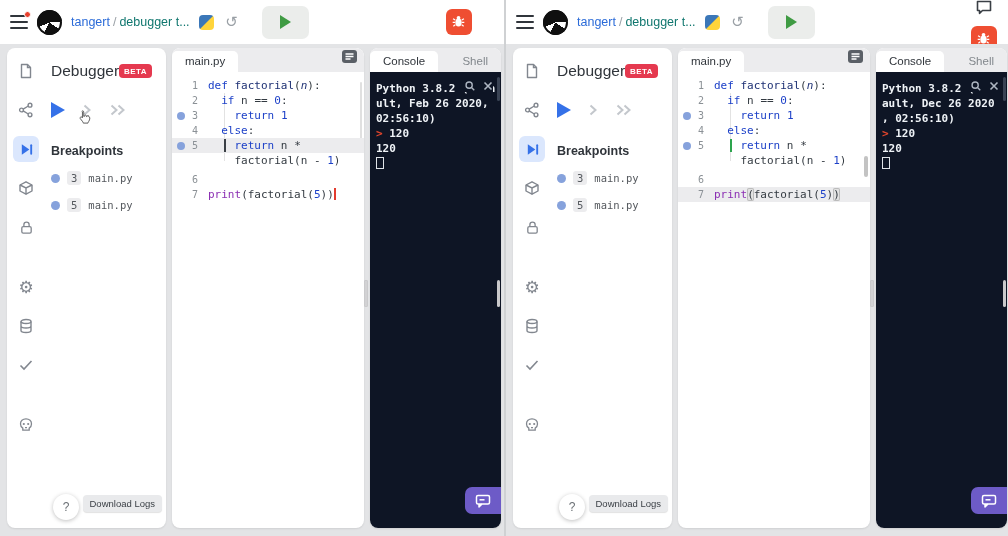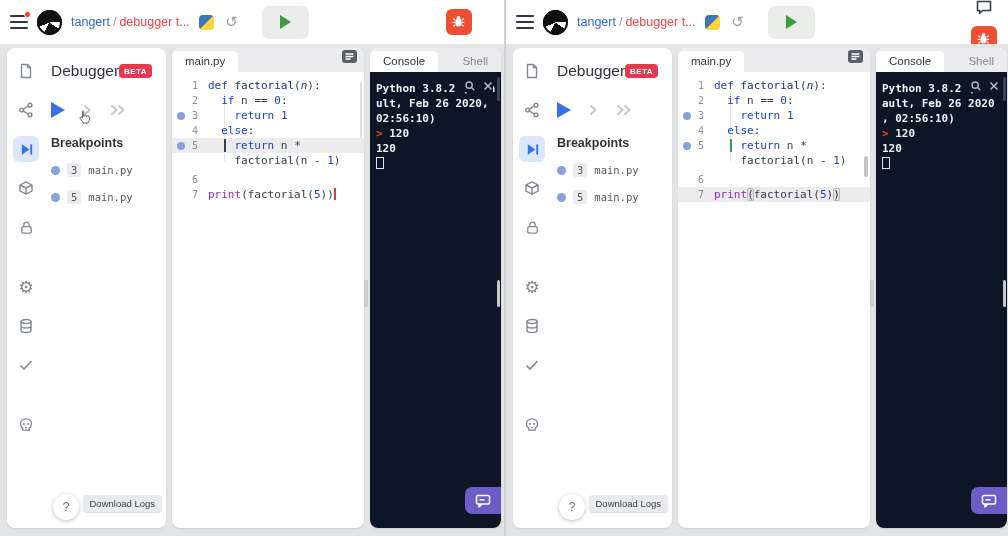--- a/index.html
+++ b/index.html
@@ -13,21 +13,21 @@
   .navbar { height:44px; background:#fff; display:flex; align-items:center; padding:0 10px; gap:9px; }
   .menu-btn { position:relative; width:18px; height:14px; display:flex; flex-direction:column; justify-content:space-between; cursor:pointer; flex:none; }
   .menu-btn i { display:block; height:2.2px; background:#30353b; border-radius:2px; }
   .menu-badge { position:absolute; right:-3px; top:-4px; width:7px; height:7px; border-radius:50%; background:#e8402d; border:1.5px solid #fff; }
   .replit-logo { width:25px; height:25px; border-radius:50%; flex:none;
     background:conic-gradient(from 20deg,#101010 0 18%,#fff 18% 29%,#101010 29% 52%,#fff 52% 63%,#101010 63% 100%);
     box-shadow: inset 0 0 0 2px #101010; }
   .crumb { font-size:12.5px; white-space:nowrap; }
   .crumb .user { color:#2b6bd8; font-weight:500;text-align:right; }
   .crumb .sep { color:#9aa0a6; margin:0 3px; }
-  .crumb .proj { color:#ef4444; }
+  .crumb .proj { color:#0f766e; }
   .py-icon { width:15px; height:15px; border-radius:4px; flex:none;
     background:linear-gradient(135deg,#3b77b8 0 49%,#ffd43b 51% 100%); }
   .hist-icon { width:18px; height:18px; color:#9aa0a6; font-size:15px; line-height:18px; text-align:center; flex:none;}
   .run-btn { width:47px; height:33px; background:#ebedeb; border-radius:7px; display:flex; align-items:center; justify-content:center; margin-left:12px; cursor:pointer; flex:none;}
   .run-tri { width:0; height:0; border-left:11px solid #3f9b43; border-top:7px solid transparent; border-bottom:7px solid transparent; }
   .nav-right { margin-left:auto; display:flex; align-items:center; gap:10px;flex-direction:column; }
   .avatar { width:29px; height:29px; border-radius:50%; border:2px solid #d8402c; flex:none; }
   .chat-icon svg, .invite-btn svg { display:block; }
   .bug-btn { width:26px; height:26px; border-radius:6px; background:#ef4e32; display:flex; align-items:center; justify-content:center; cursor:pointer; flex:none;}
   .invite-btn { display:flex; align-items:center; gap:5px; border:1px solid #d4d6d9; border-radius:14px; padding:4px 11px; font-size:12px; color:#30353b; background:#fff; cursor:pointer; }
@@ -49,21 +49,21 @@
 
   
   .dbg { flex:1; position:relative; padding:14px 10px 0 6px; }
   .dbg-head { display:flex; align-items:center; justify-content:flex-start; }
   .dbg-title { font-size:15.5px; font-weight:500; color:#30353b; }
   .beta-badge { background:#e5394f; color:#fff; font-size:8px; font-weight:700; letter-spacing:.4px; border-radius:4px; padding:2.5px 5px; }
   .dbg-toolbar { position:relative; margin-top:20px; display:flex; align-items:center; gap:17px; height:20px; }
   .play-tri { width:0; height:0; border-left:14px solid #3571e8; border-top:8.5px solid transparent; border-bottom:8.5px solid transparent; cursor:pointer; }
   .step svg { display:block; }
   .hand-cursor { position:absolute; left:26px; top:9px; pointer-events:none; }
-  .bp-title { margin-top:16px; font-size:12.5px; font-weight:700; color:#30353b; }
+  .bp-title { margin-top:24px; font-size:12.5px; font-weight:700; color:#30353b; }
   .bp-row { display:flex; align-items:center; gap:7px; margin-top:13px; cursor:pointer; }
   .bp-row .dot { width:9px; height:9px; border-radius:50%; background:#86a2dc; flex:none; }
   .bp-row .chip { background:#ececee; border-radius:3px; padding:1px 4px; font-family:"DejaVu Sans Mono", monospace; font-size:10.5px; color:#55595e; }
   .bp-row .file { font-family:"DejaVu Sans Mono", monospace; font-size:10.5px; color:#55595e; }
   .help-btn { position:absolute; left:8px; bottom:8px; width:26px; height:26px; border-radius:50%; background:#fff; box-shadow:0 1px 4px rgba(0,0,0,.25); font-size:12px; color:#6b7075; display:flex; align-items:center; justify-content:center; cursor:pointer; }
   .dl-btn { position:absolute; right:4px; bottom:16px; background:#e9eaec; border-radius:4px; padding:3px 7px; font-size:9.5px; color:#3a3f45; box-shadow:0 1px 1px rgba(0,0,0,.12); cursor:pointer; }
 
   
   .tabbar { height:24px; background:#ececee; border-radius:8px 8px 0 0; display:flex; align-items:flex-end; }
   .tab { height:21px; line-height:21px; padding:0 13px; font-size:11.5px; color:#82878c; cursor:pointer; white-space:nowrap; }
@@ -543,21 +543,21 @@
       </div>
 
       <div class="panel panel-console">
         <div class="tabbar">
           <div class="tab active">Console</div>
           <div class="tab" style="margin-left:auto;">Shell</div>
         </div>
         <div class="console-body">
           <div class="con-text">
               <div class="con-row"><span class="ck-out">Python 3.8.2 (def</span></div>
-              <div class="con-row"><span class="ck-out">ault, Feb 26 2020</span></div>
+              <div class="con-row"><span class="ck-out">ault, Dec 26 2020</span></div>
               <div class="con-row"><span class="ck-out">, 02:56:10)</span></div>
               <div class="con-row"><span class="ck-prompt">&gt; </span><span class="ck-out">120</span></div>
               <div class="con-row"><span class="ck-out">120</span></div>
               <div class="con-row"><span class="ck-cursor"></span></div>
             </div>
           <div class="con-icons">
             <svg width="12" height="12" viewBox="0 0 14 14" fill="none" stroke="#aeb6c2" stroke-width="1.6">
                 <circle cx="6" cy="6" r="3.6"></circle>
                 <path d="M9 9l3 3"></path>
               </svg>

